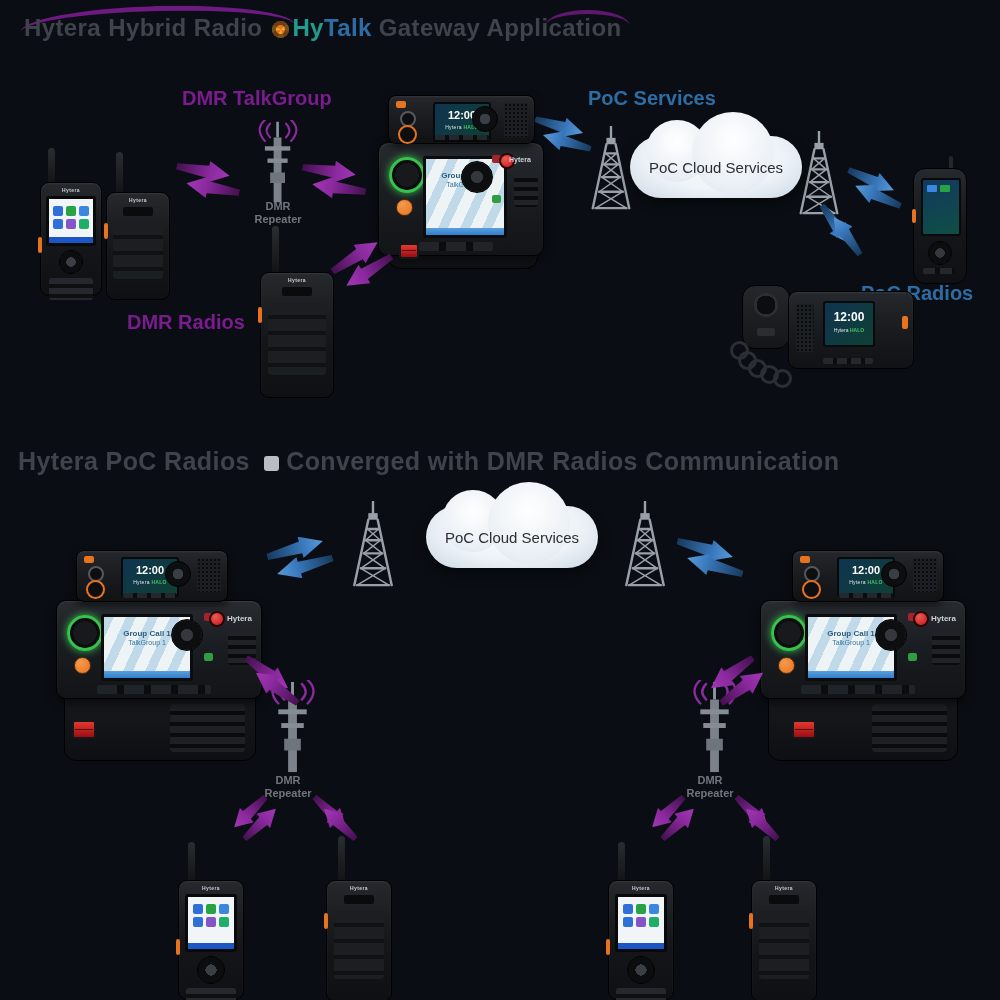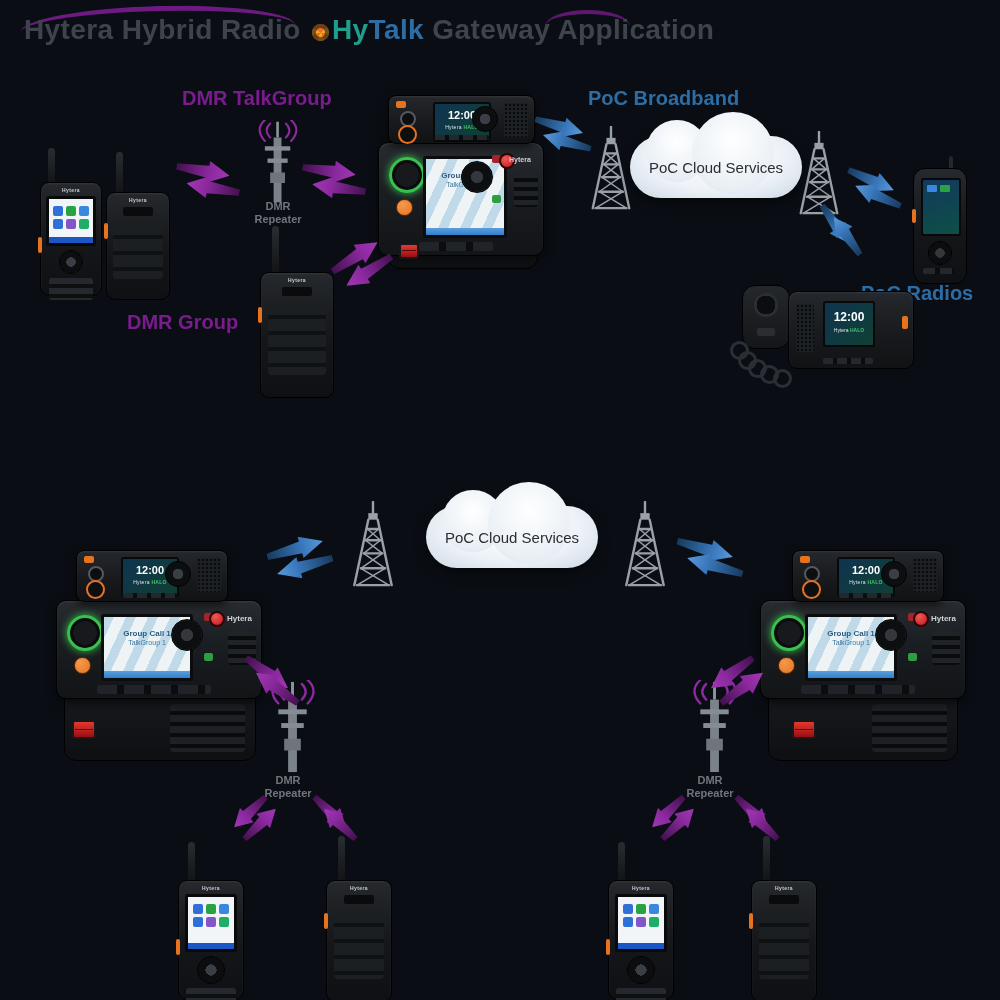--- a/index.html
+++ b/index.html
@@ -188,27 +188,27 @@
           <path d="M44 4 Q52 12 44 20"></path>
             <path d="M50 0 Q62 11 50 24"></path>
         </g>
       </symbol>
     </defs>
   </svg>
 
   <div class="swoosh" style="left:20px;top:6px;width:275px;height:18px;transform:rotate(-1.5deg);"></div>
   <div class="swoosh" style="left:545px;top:10px;width:85px;height:12px;border-top-width:4px;opacity:.75;"></div>
 
-  <div class="title" style="left:24px;top:14px;font-size:28px;">
+  <div class="title" style="left:24px;top:14px;font-size:24px;">
     <span>Hytera Hybrid Radio </span><span class="gear"></span><span class="t-teal">Hy</span><span class="t-blue">Talk</span><span> Gateway Application</span>
   </div>
 
   <div class="lbl purple" style="left:182px;top:87px;">DMR TalkGroup</div>
-  <div class="lbl blue" style="left:588px;top:87px;">PoC Broadband</div>
-  <div class="lbl purple" style="left:127px;top:311px;">DMR Group</div>
+  <div class="lbl blue" style="left:588px;top:87px;">PoC Services</div>
+  <div class="lbl purple" style="left:127px;top:311px;">DMR Radios</div>
   <div class="lbl blue" style="left:861px;top:282px;">PoC Radios</div>
 
   <div class="hh hh-color" style="left:40px;top:148px;width:60px;height:150px;">
     <div class="ant" style="left:8px;top:0;height:38px;"></div>
     <div class="bod" style="top:34px;height:112px;">
       <div class="brand">Hytera</div>
       <div class="scr" style="height:44px;">
         <div class="icons">
             <i class="ic1"></i>
             <i class="ic2"></i>
@@ -338,20 +338,23 @@
       <div class="grille"></div>
       <div class="scr">
         <div class="clock">12:00</div>
         <div class="brow"><span>Hytera</span> <span class="halow">HALO</span></div>
       </div>
       <div class="obtn"></div>
       <div class="mkeys"></div>
     </div>
   </div>
 
+  <div class="title" style="left:18px;top:447px;font-size:25px;">
+    <span>Hytera PoC Radios </span><span class="t2icon"></span><span>Converged with DMR Radios Communication</span>
+  </div>
 
   <svg class="netsym" style="left:344px;top:501px;" width="58" height="86">
       <use href="#sym-tower"></use>
     </svg>
   <div class="cloud" style="left:426px;top:506px;width:172px;height:62px;">
     <div class="ct">PoC Cloud Services</div>
   </div>
   <svg class="netsym" style="left:616px;top:501px;" width="58" height="86">
       <use href="#sym-tower"></use>
     </svg>

